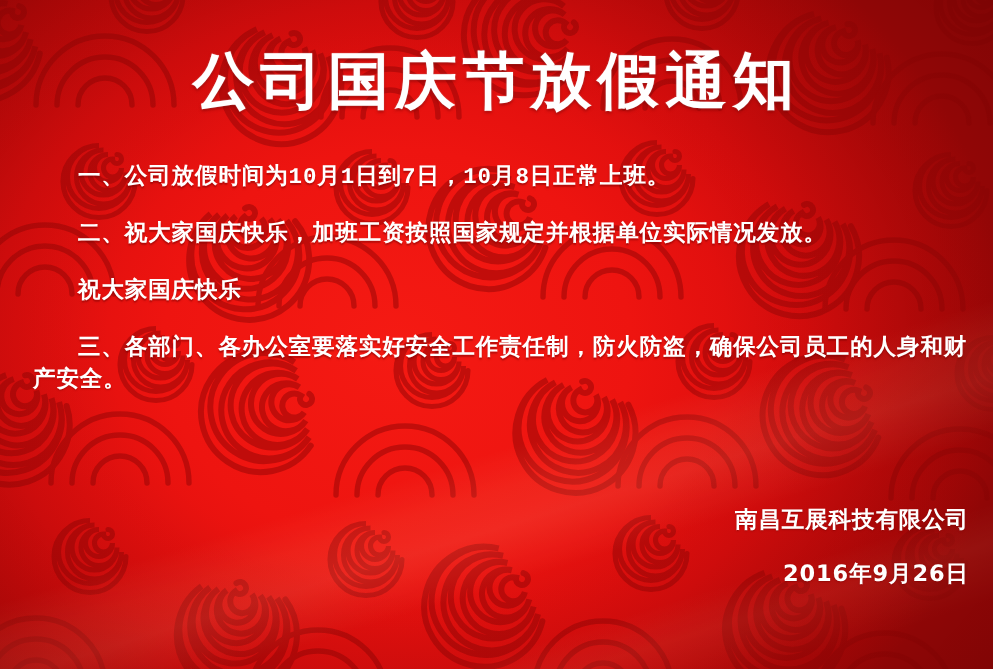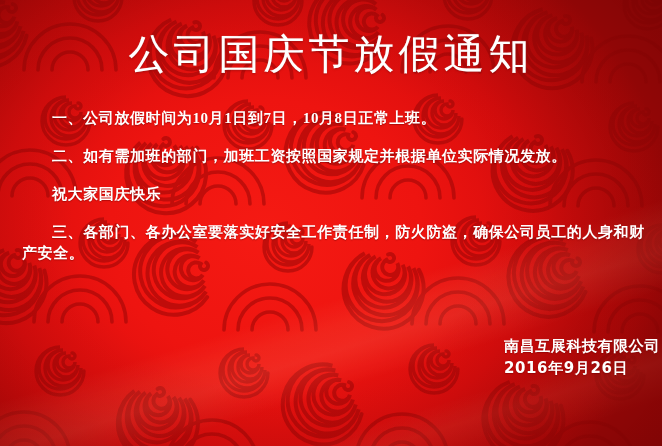--- a/index.html
+++ b/index.html
@@ -61,65 +61,66 @@
   }
   .doc-title {
     position: absolute;
     top: 32px;
     left: 0;
     right: 0;
     text-align: center;
     color: #ffffff;
     font-family: "DejaVu Serif", "Liberation Serif", serif;
     font-size: 41px;
-    font-weight: 400;
+    font-weight: 700;
     letter-spacing: 4px;
     line-height: 1.1;
     text-shadow: 0 1px 2px rgba(120,0,0,0.55), 0 0 1px rgba(255,255,255,0.5);
     white-space: nowrap;
   }
   .body-block {
     position: absolute;
     top: 108px;
     left: 22px;
     right: 14px;
   }
   .para {
     color: #ffffff;
-    font-family: Liberation Serif, serif;
+    font-family: Liberation Mono, monospace;
     font-size: 15px;
     font-weight: 700;
     line-height: 21px;
     letter-spacing: 0.6px;
     text-indent: 2em;
     margin: 0 0 17px 0;
     text-shadow: 0 1px 1px rgba(120,0,0,0.5);
   }
   .sign-block {
     position: absolute;
-    right: 2px;
+    right: 16px;
     top: 336px;
+    text-align: right;
   }
   .sign-company {
     color: #ffffff;
     font-family: "DejaVu Sans", "Liberation Sans", sans-serif;
     font-size: 15px;
     font-weight: 700;
     letter-spacing: 0.6px;
     line-height: 21px;
     text-shadow: 0 1px 1px rgba(120,0,0,0.5);
   }
   .sign-date {
     color: #ffffff;
     font-family: "DejaVu Sans", "Liberation Sans", sans-serif;
     font-size: 15px;
     font-weight: 700;
     letter-spacing: 0.6px;
     line-height: 21px;
-    margin-top: 1px;
+    margin-top: 15px;
     text-shadow: 0 1px 1px rgba(120,0,0,0.5);
   }
 </style>
 </head>
 <body>
 
 <div id="poster">
 
   <div class="bg-base"></div>
 
@@ -200,21 +201,21 @@
 
   <div class="bg-bands"></div>
   <div class="bg-vignette"></div>
 
   <div class="content">
 
     <div class="doc-title">公司国庆节放假通知</div>
 
     <div class="body-block">
       <p class="para">一、公司放假时间为10月1日到7日，10月8日正常上班。</p>
-      <p class="para">二、如有需加班的部门，加班工资按照国家规定并根据单位实际情况发放。</p>
+      <p class="para">二、祝大家国庆快乐，加班工资按照国家规定并根据单位实际情况发放。</p>
       <p class="para">祝大家国庆快乐</p>
       <p class="para">三、各部门、各办公室要落实好安全工作责任制，防火防盗，确保公司员工的人身和财产安全。</p>
     </div>
 
     <div class="sign-block">
       <div class="sign-company">南昌互展科技有限公司</div>
       <div class="sign-date">2016年9月26日</div>
     </div>
 
   </div>

